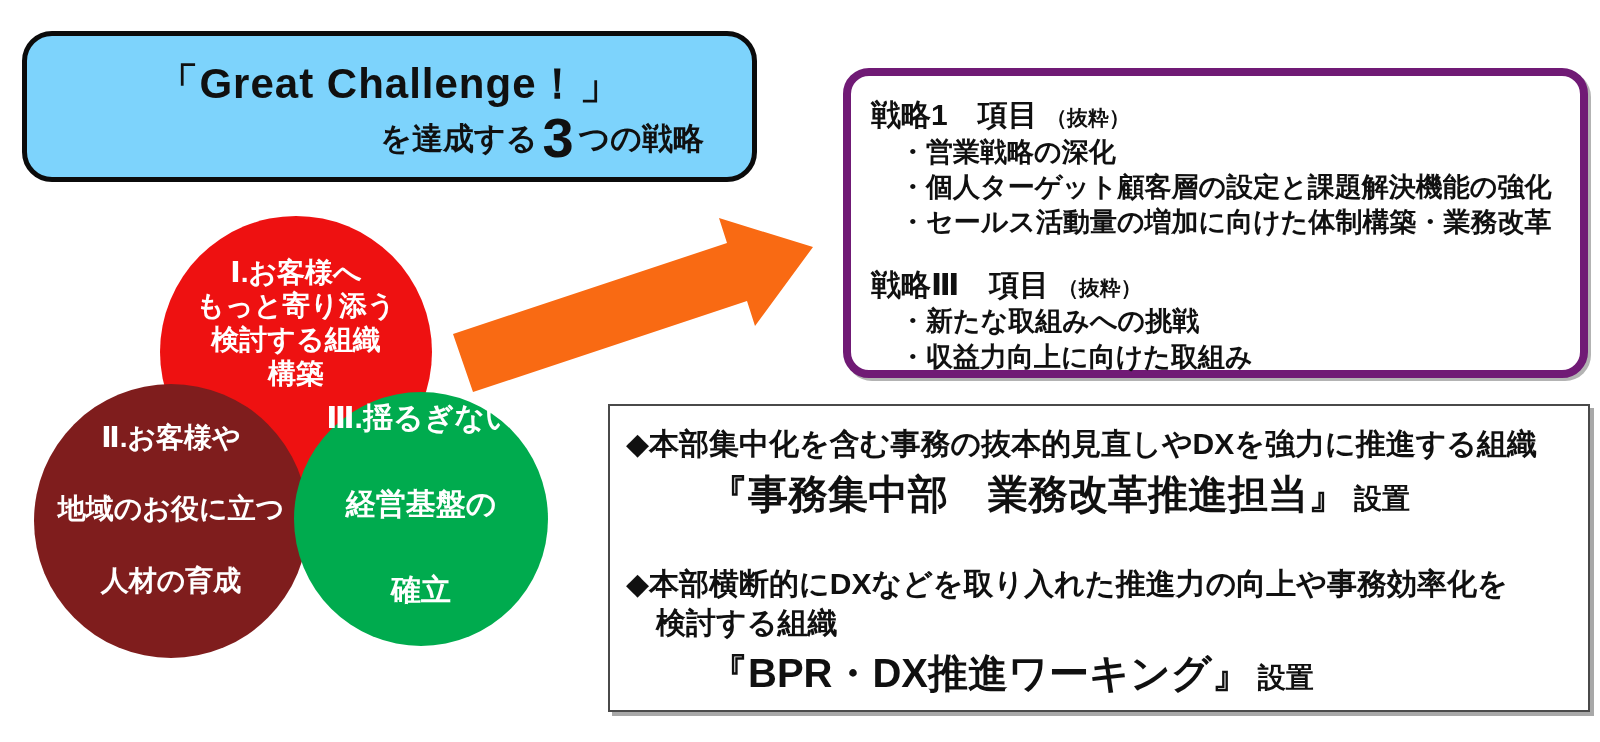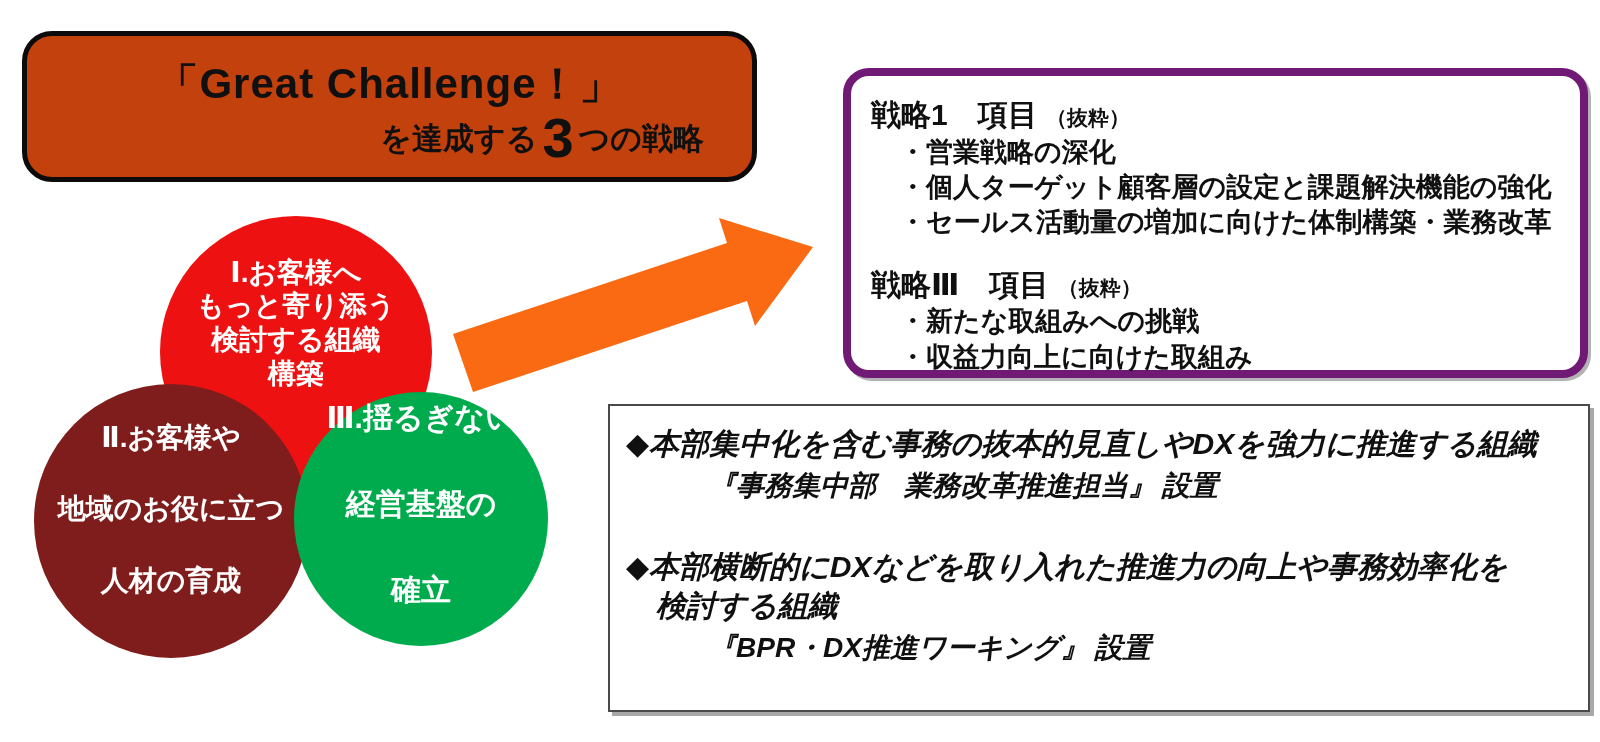--- a/index.html
+++ b/index.html
@@ -3,21 +3,21 @@
 <meta charset="utf-8">
 <style>
   html,body{margin:0;padding:0;background:#fff;}
   .stage{
     position:relative;width:1600px;height:742px;background:#ffffff;overflow:hidden;
     font-family:"Liberation Sans","DejaVu Sans",sans-serif;color:#101010;
   }
   
   .gc-box{
     position:absolute;left:22px;top:31px;width:735px;height:151px;
-    background:#c2410c;border:5px solid #0b0b0b;border-radius:30px;box-sizing:border-box;
+    background:#7dd3fc;border:5px solid #0b0b0b;border-radius:30px;box-sizing:border-box;
   }
   .gc-line1{
     position:absolute;left:0;right:0;top:20px;text-align:center;
     font-size:42px;font-weight:700;letter-spacing:1px;white-space:nowrap;
   }
   .gc-line2{
     position:absolute;right:48px;top:74px;font-size:31px;font-weight:700;white-space:nowrap;
   }
   .gc-big{font-size:56px;line-height:1;vertical-align:-8px;margin:0 5px;font-weight:700;}
   
@@ -41,26 +41,26 @@
     box-shadow:3px 3px 0 #b3b3b3;padding:19px 20px;z-index:5;
   }
   .strat-heading{font-size:30px;font-weight:700;line-height:1.32;white-space:nowrap;}
   .strat-note{font-size:21px;font-weight:700;}
   .strat-bullet{font-size:27px;font-weight:700;line-height:1.3;padding-left:28px;white-space:nowrap;}
   .strat-gap{height:25px;}
   
   .org-box{
     position:absolute;left:608px;top:404px;width:982px;height:308px;box-sizing:border-box;
     background:#fff;border:2.5px solid #4a4a4a;box-shadow:4px 4px 0 #a8a8a8;
-    padding:18px 16px;z-index:5;font-style:italic;
+    padding:18px 16px;z-index:5;
   }
   .org-desc{font-size:30px;font-weight:700;line-height:1.3;white-space:nowrap;}
   .org-desc-indent{padding-left:30px;}
   .org-name-line{margin-left:82px;margin-top:4px;white-space:nowrap;}
-  .org-name{font-size:28px;font-weight:700;}
+  .org-name{font-size:40px;font-weight:700;}
   .org-suffix{font-size:28px;font-weight:700;margin-left:6px;}
   .org-gap{height:42px;}
 </style>
 </head>
 <body>
 
 <div class="stage">
 
   <div class="gc-box">
     <div class="gc-line1">「Great Challenge！」</div>

